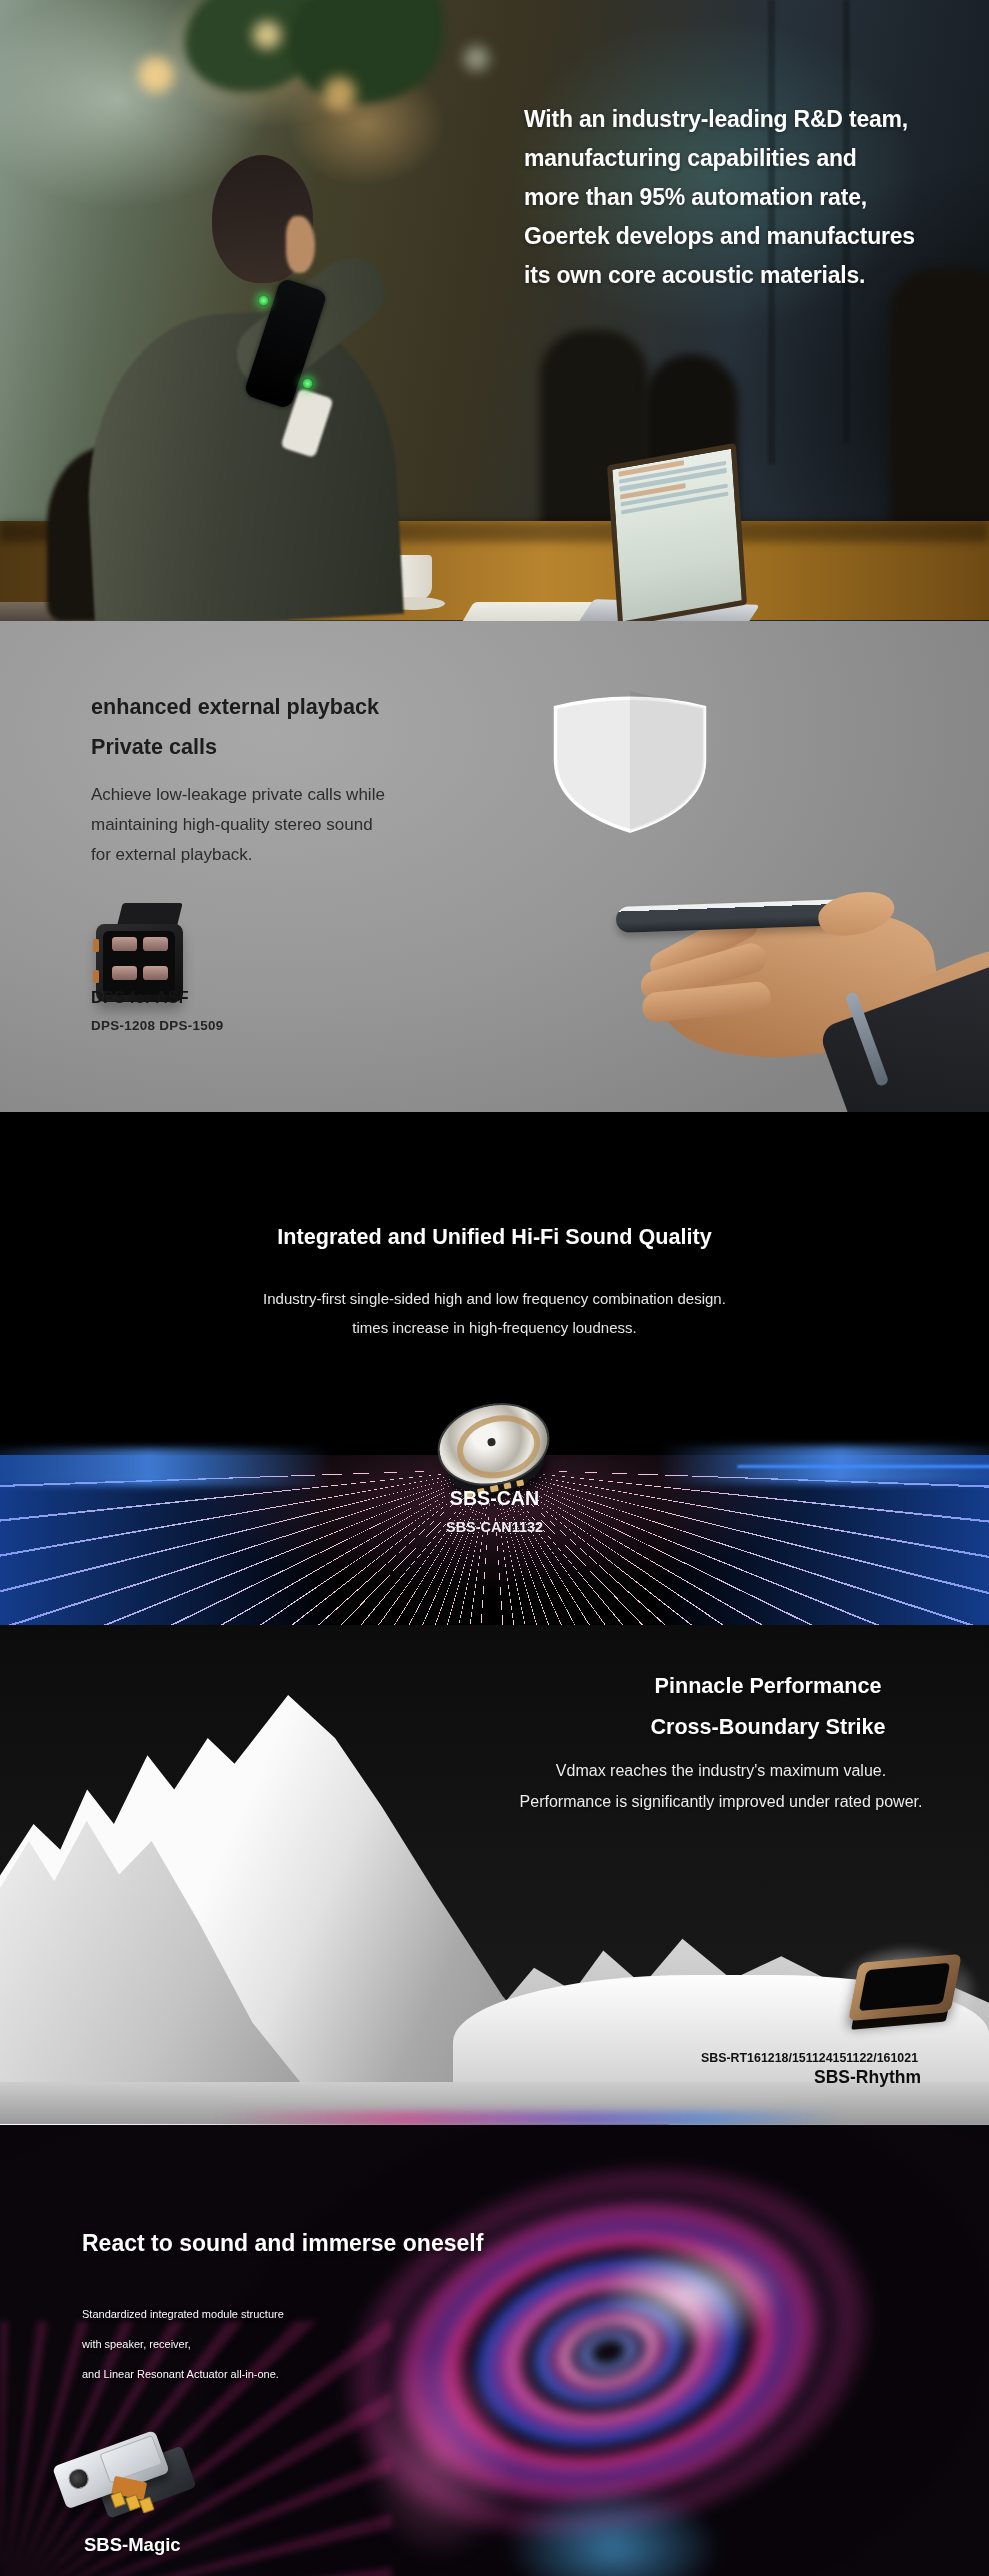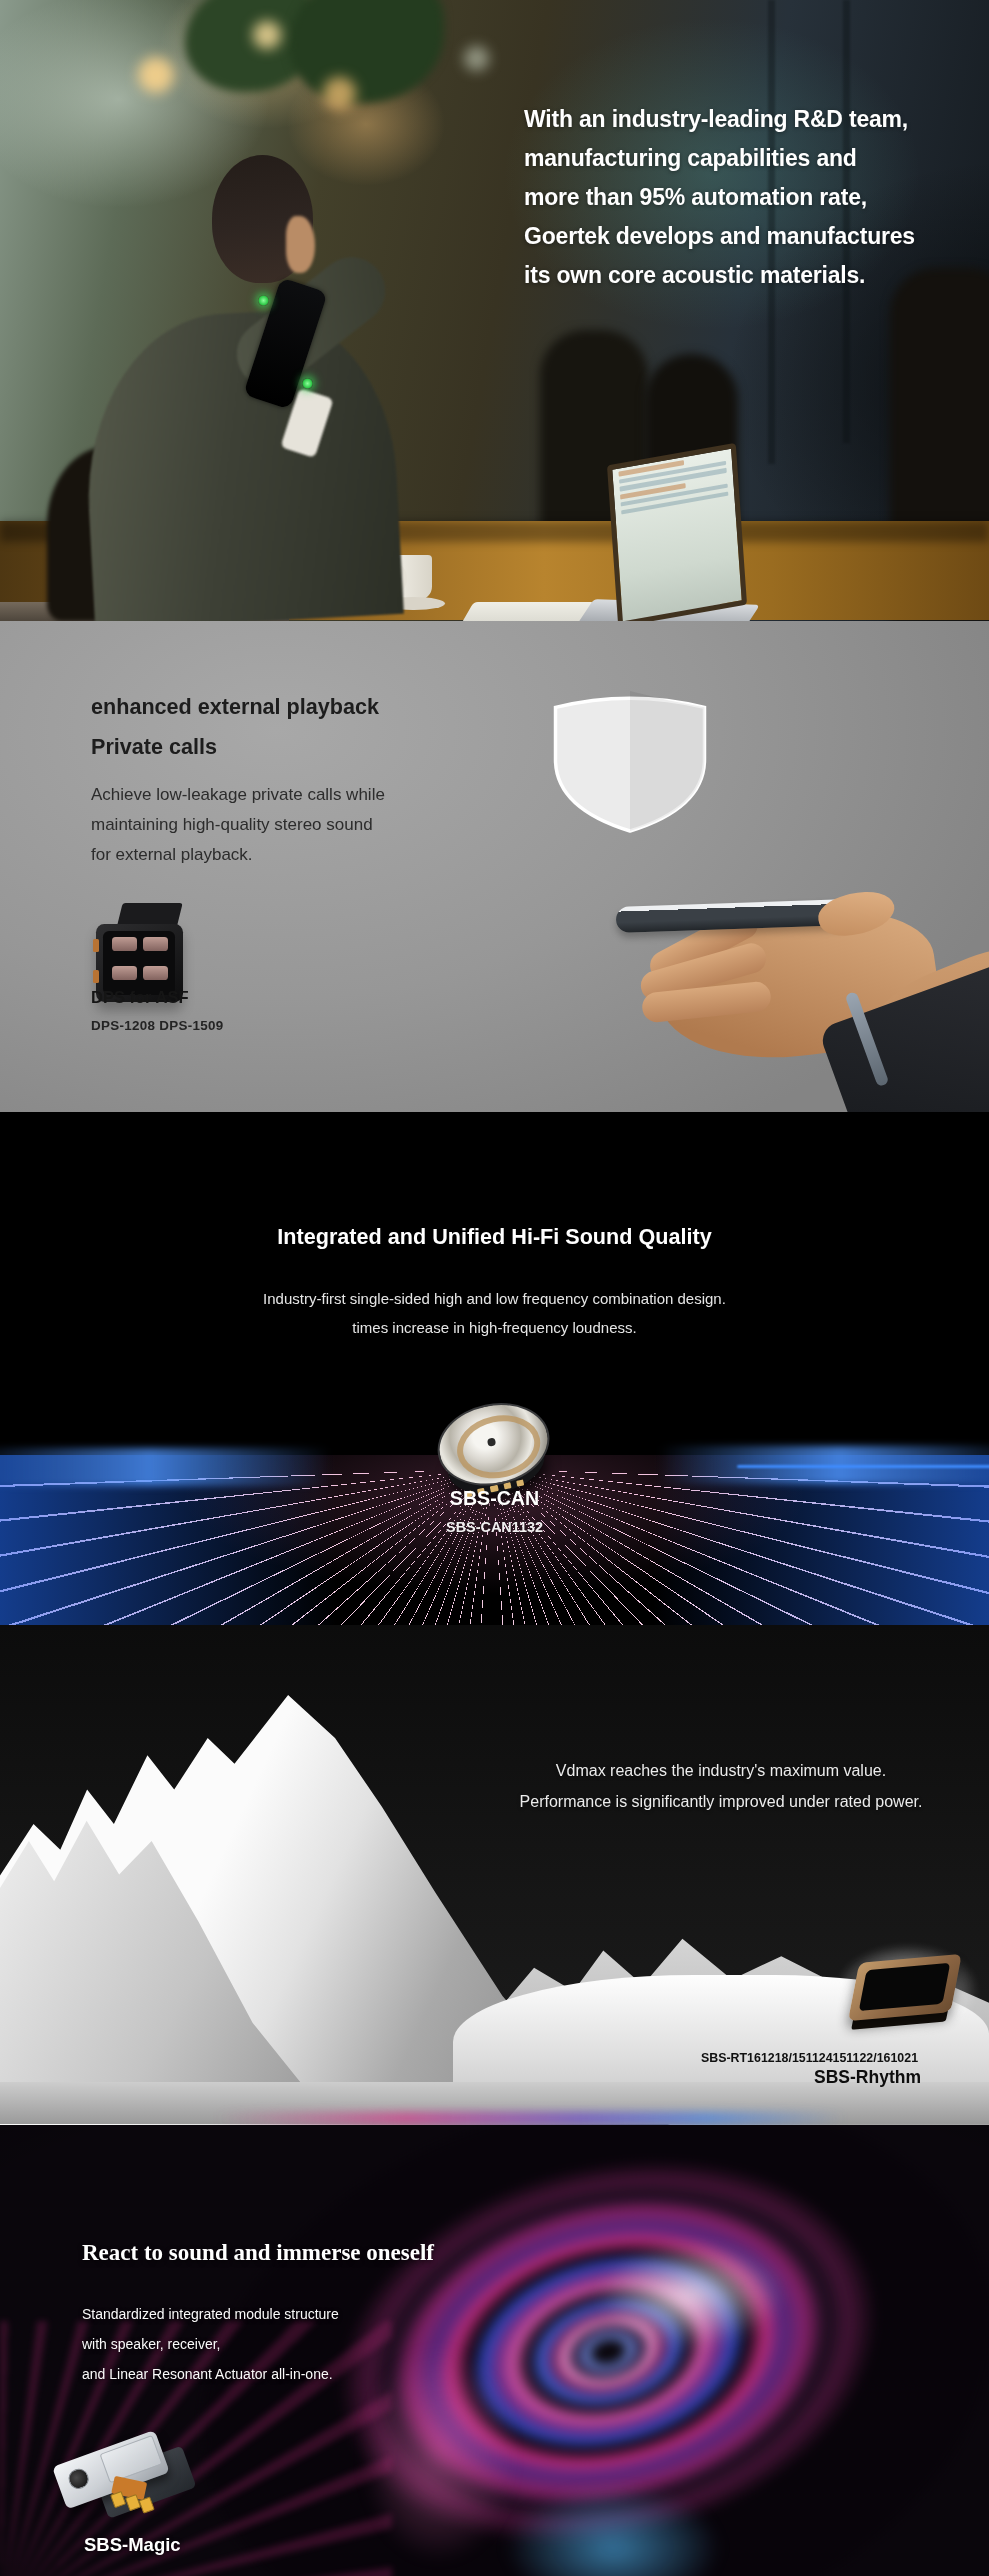--- a/index.html
+++ b/index.html
@@ -161,22 +161,22 @@
       rgba(255,150,220,.9) 12%, rgba(122,30,92,.85) 15%, rgba(72,112,255,.8) 18%,
       rgba(18,10,24,.92) 22%, rgba(236,92,182,.85) 26%, rgba(142,52,160,.8) 30%,
       rgba(52,82,222,.8) 34%, rgba(12,6,15,.95) 38%, rgba(214,48,138,.85) 43%,
       rgba(92,42,142,.85) 48%, rgba(172,42,132,.75) 54%, rgba(25,12,28,.95) 60%,
       rgba(122,32,92,.5) 66%, rgba(8,4,10,1) 74% 100%);}
   .vhl{position:absolute;border-radius:50%;filter:blur(7.7px);}
   .rays{position:absolute;left:0;top:196px;width:392px;height:301px;filter:blur(3.1px);opacity:.8;
     background:repeating-conic-gradient(from -38deg at 0% 100%,rgba(214,48,138,.28) 0 2deg,transparent 2deg 7.5deg);}
   .vignette5{position:absolute;left:0;top:0;width:989px;height:497px;
     background:radial-gradient(120% 105% at 52% 48%,transparent 55%,rgba(0,0,0,.88) 100%);}
-  #s5 .title{position:absolute;left:82px;top:115px;font-size:23px;font-weight:bold;text-shadow:0 1.5px 5.2px rgba(0,0,0,.6);font-family:Liberation Serif, serif;}
-  #s5 .body{position:absolute;left:82px;top:174px;font-size:14px;line-height:30px;color:#fafafa;text-shadow:0 1px 4.1px rgba(0,0,0,.6);}
+  #s5 .title{position:absolute;left:82px;top:105px;font-size:23px;font-weight:bold;text-shadow:0 1.5px 5.2px rgba(0,0,0,.6);}
+  #s5 .body{position:absolute;left:82px;top:174px;font-size:11px;line-height:30px;color:#fafafa;text-shadow:0 1px 4.1px rgba(0,0,0,.6);}
   .magic{position:absolute;left:61px;top:314px;width:134px;height:82px;transform:rotate(-20deg);}
   .magic .under{position:absolute;left:36px;top:27px;width:93px;height:44px;border-radius:5.2px;
     background:linear-gradient(160deg,#4c5157,#23272c);}
   .magic .bodym{position:absolute;left:0;top:3.1px;width:109px;height:45px;border-radius:6.2px;
     background:linear-gradient(160deg,#f4f6f8,#ccd0d5 55%,#9aa0a6);box-shadow:0 6.2px 9.3px rgba(0,0,0,.5);}
   .magic .plate{position:absolute;left:49px;top:7.2px;width:54px;height:29px;border-radius:3.1px;
     background:linear-gradient(160deg,#e9ecef,#c2c7cc);border:1px solid #aab0b6;}
   .magic .hole{position:absolute;left:11.3px;top:13.4px;width:17.5px;height:17.5px;border-radius:50%;
     background:radial-gradient(circle at 40% 40%,#4a4a4a,#0c0c0c);border:1.5px solid #84898f;}
   .magic .flex{position:absolute;left:49px;top:40px;width:33px;height:17.5px;background:#c97a2a;transform:rotate(32deg);border-radius:2.1px;}
@@ -303,20 +303,24 @@
     <div class="pmodel">SBS-CAN1132</div>
   </div>
 
   <div class="sec" id="s4">
     <div class="ridgeR"></div>
     <div class="peak"></div>
     <div class="leftridge"></div>
     <div class="snowfg"></div>
     <div class="snowbase"></div>
 
+    <div class="title">
+      <div>Pinnacle Performance</div>
+      <div>Cross-Boundary Strike</div>
+    </div>
     <div class="body">
       <div>Vdmax reaches the industry's maximum value.</div>
       <div>Performance is significantly improved under rated power.</div>
     </div>
 
     <div class="rhythm-glow"></div>
     <div class="rhythm">
       <div class="side"></div>
       <div class="frame"></div>
       <div class="inner"></div>

